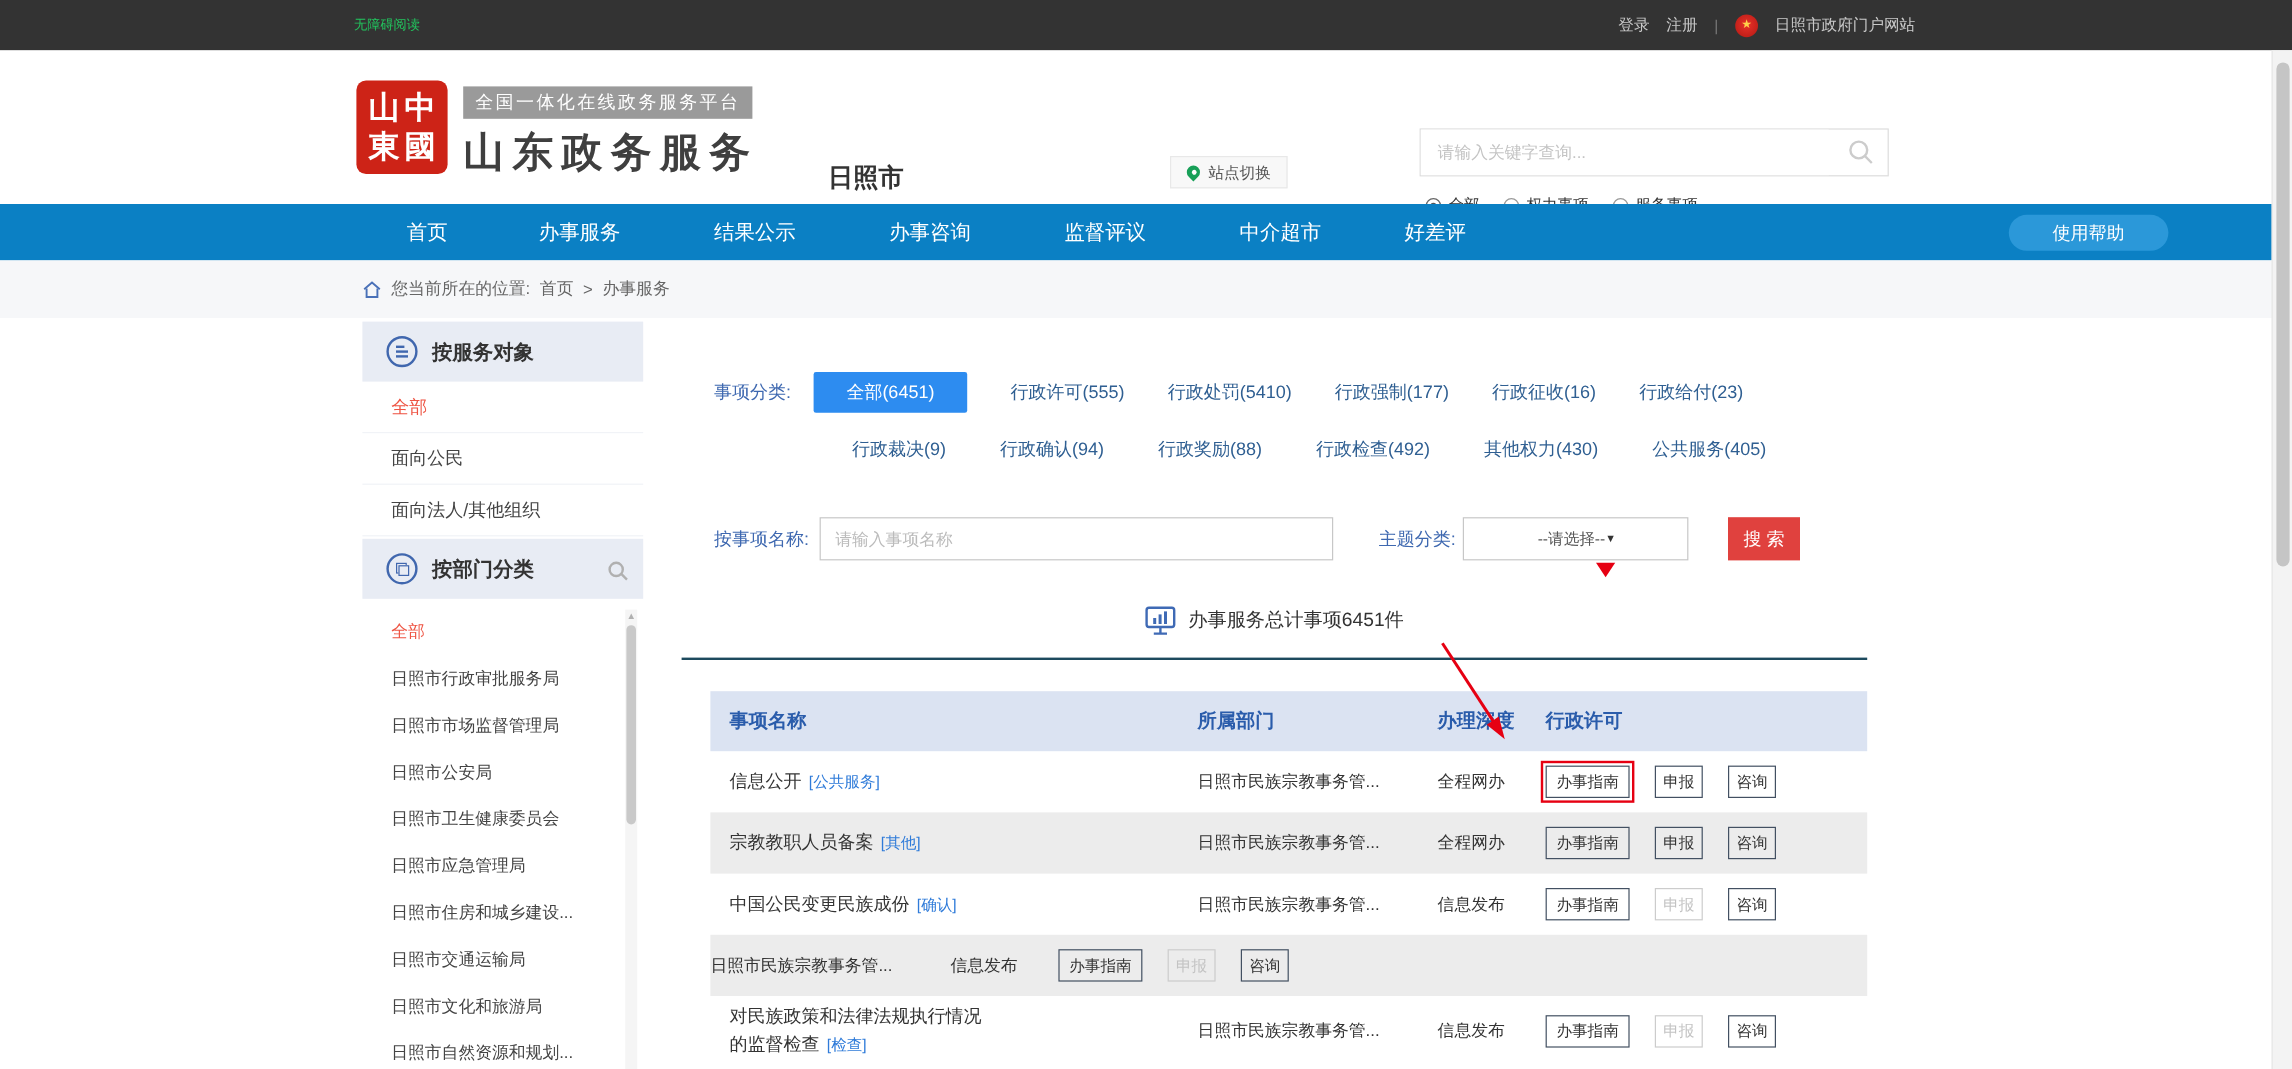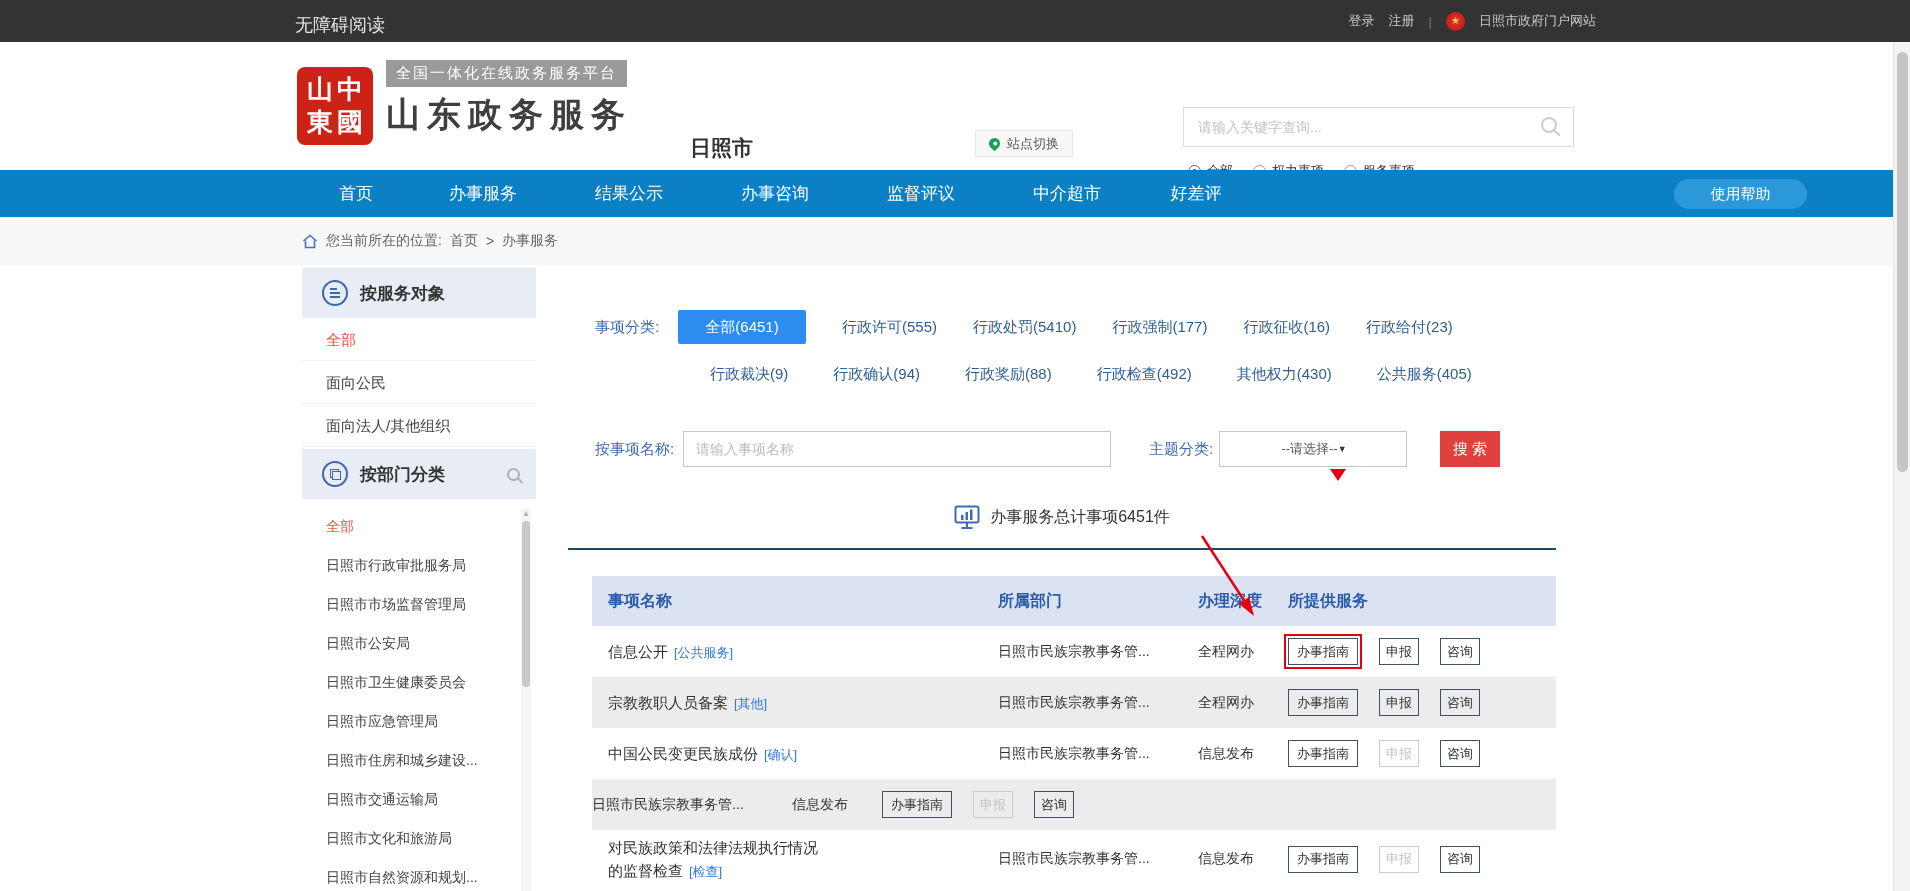--- a/index.html
+++ b/index.html
@@ -1,31 +1,31 @@
 <!DOCTYPE html>
 <html><head>
 <meta charset="utf-8">
 <style>
   * { margin:0; padding:0; box-sizing:border-box; }
   html,body { width:1910px; height:891px; overflow:hidden; }
   body { font-family:"Liberation Sans","DejaVu Sans",sans-serif; background:#fff; position:relative; color:#333; }
 
   
   .topbar { position:absolute; left:0; top:0; width:1910px; height:42px; background:#333333; }
-  .topbar-left { position:absolute; left:295px; top:13px; font-size:18px; color:#e5e5e5; cursor:pointer; }
+  .topbar-left { position:absolute; left:295px; top:13px; font-size:11px; color:#22c55e; cursor:pointer; }
   .topbar-right { position:absolute; right:314px; top:0; height:42px; display:flex; align-items:center; gap:14px; font-size:13px; color:#c9c9c9; }
   .topbar-right .lnk { cursor:pointer; }
   .tb-sep { color:#777; }
   .emblem { width:19px; height:19px; border-radius:50%; background:radial-gradient(circle at 50% 45%, #e8312a 0%, #c01f18 75%); display:flex; align-items:center; justify-content:center; color:#ffd24a; font-size:10px; line-height:1; }
 
   
   .header { position:absolute; left:0; top:42px; width:1910px; height:128px; background:#fff; }
   .seal { position:absolute; left:297px; top:25px; width:76px; height:78px; background:#cd2317; border-radius:8px; display:grid; grid-template-rows:1fr 1fr; grid-auto-flow:column; padding:6px 8px; }
   .seal span { color:#fff; font-family:"Liberation Serif","DejaVu Serif",serif; font-weight:bold; font-size:26px; line-height:33px; text-align:center; }
-  .logo-text { position:absolute; left:386px; top:18px; }
+  .logo-text { position:absolute; left:386px; top:30px; }
   .banner { display:inline-block; background:#9a9a9a; color:#fff; font-size:15px; letter-spacing:2px; padding:4px 10px; }
   .site-title { font-size:34px; font-weight:bold; color:#3f3f3f; letter-spacing:7px; margin-top:5px; }
   .city { position:absolute; left:690px; top:92px; font-size:21px; font-weight:bold; color:#333; }
   .site-switch { position:absolute; left:975px; top:88px; width:98px; height:27px; background:#f8f8f8; border:1px solid #e8e8e8; display:flex; align-items:center; justify-content:center; gap:7px; font-size:13px; color:#555; cursor:pointer; }
   .pin { width:11px; height:11px; background:#18a058; border-radius:50% 50% 50% 0; transform:rotate(-45deg); position:relative; }
   .pin::after { content:""; position:absolute; left:3.5px; top:3.5px; width:4px; height:4px; border-radius:50%; background:#fff; }
   .search-box { position:absolute; left:1183px; top:65px; width:391px; height:40px; border:1px solid #ddd; background:#fff; }
   .search-box input { width:340px; height:38px; border:0; outline:0; padding-left:14px; font-size:14px; color:#333; font-family:inherit; }
   .search-box input::placeholder { color:#c4c4c4; }
   .mag { width:16px; height:16px; border:2px solid #ccc; border-radius:50%; position:absolute; right:16px; top:9px; }
@@ -283,21 +283,21 @@
       <span class="stats-text">办事服务总计事项6451件</span>
     </div>
 
     <div class="divider"></div>
 
     <div class="grid">
       <div class="thead">
         <span class="c-name">事项名称</span>
         <span class="c-dept">所属部门</span>
         <span class="c-depth">办理深度</span>
-        <span class="c-serv">所提供服务</span>
+        <span class="c-serv">行政许可</span>
       </div>
       <div>
           <div class="trow">
             <div class="cell-name">
               <div class="nm-wrap"><span>信息公开</span><span class="tag">[公共服务]</span></div>
             </div>
             <div class="cell-dept">日照市民族宗教事务管...</div>
             <div class="cell-depth">全程网办</div>
             <div class="cell-serv">
               <button class="btn guide annot">办事指南</button>

